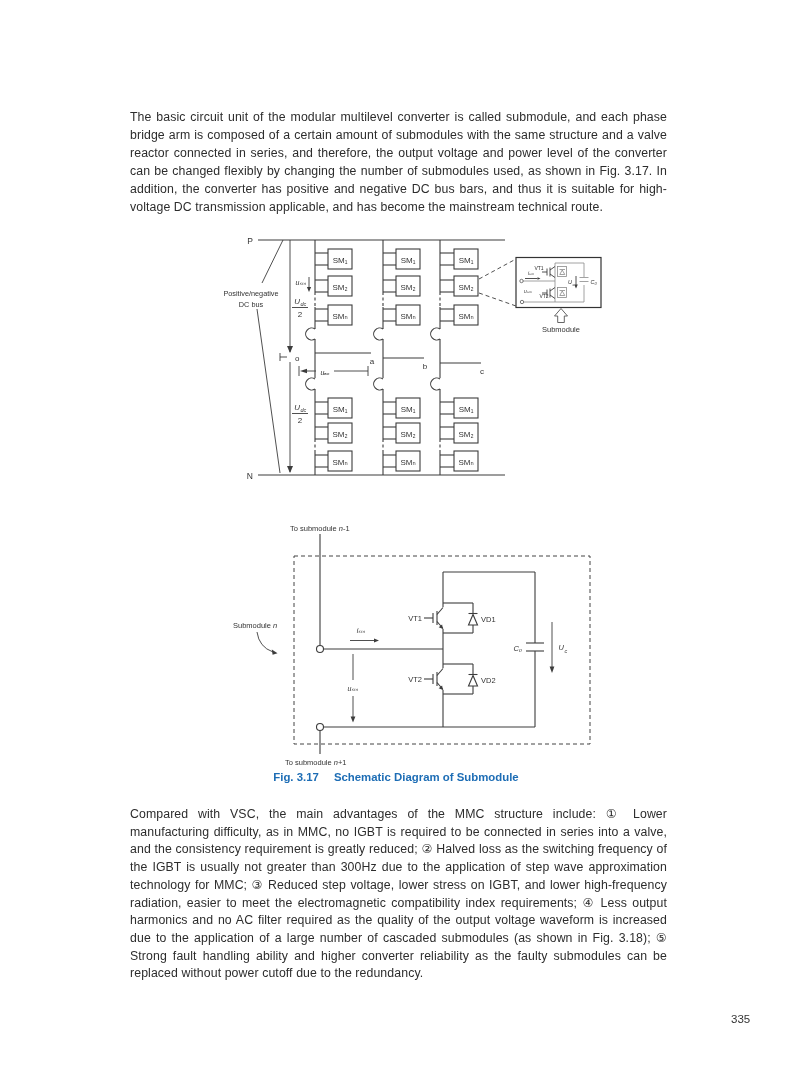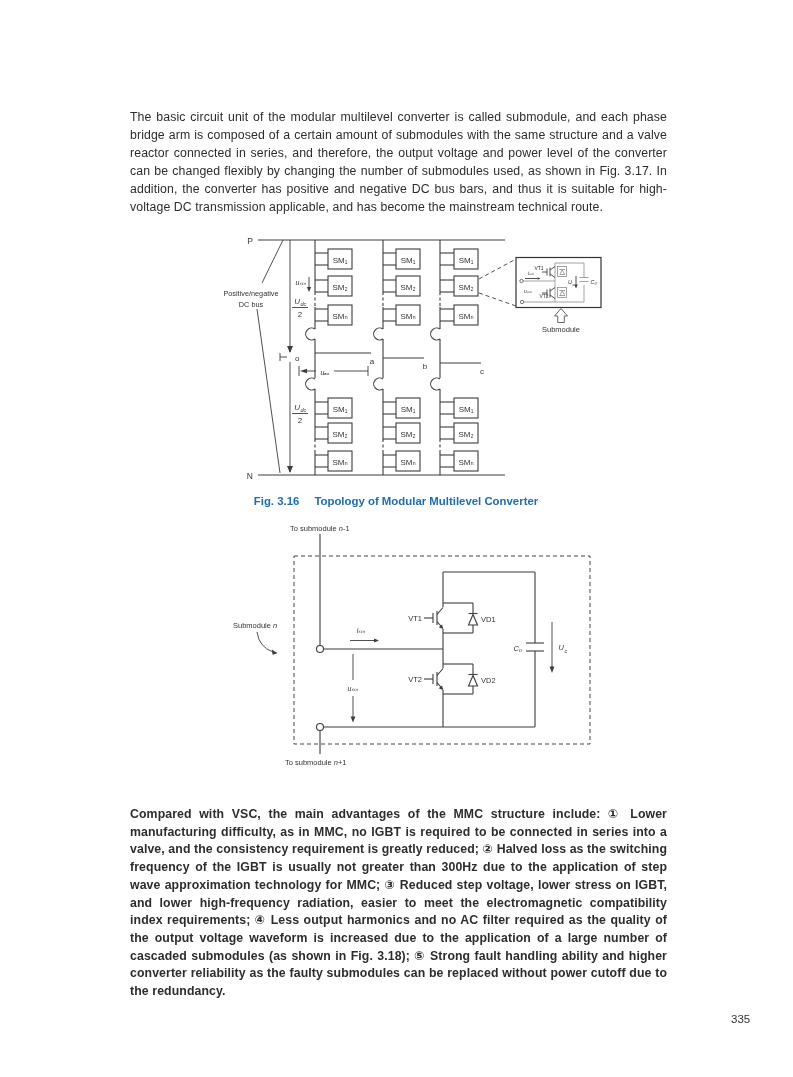--- a/index.html
+++ b/index.html
@@ -1,21 +1,21 @@
 <!DOCTYPE html>
 <html><head>
 <meta charset="utf-8">
 <style>
   html,body{margin:0;padding:0;background:#fff;}
   .page{position:relative;width:793px;height:1077px;background:#fff;overflow:hidden;
         font-family:"Liberation Sans","DejaVu Sans",sans-serif;}
   .para{position:absolute;left:130px;width:537px;margin:0;text-align:justify;
         color:#2d2d2d;font-size:12.3px;letter-spacing:0.1px;}
   #p1{top:108px;line-height:18px;}
-  #p2{top:806px;line-height:17.7px;font-weight:bold;}
+  #p2{top:806px;line-height:17.7px;}
   .figcap{position:absolute;left:13px;width:766px;text-align:center;
           font-size:11.4px;font-weight:bold;}
   .figcap .cap-title{margin-left:15px;}
   #cap316{top:495px;}
   #cap317{top:771px;}
   .pageno{position:absolute;left:731px;top:1013px;font-size:11.5px;color:#333;}
   svg{position:absolute;overflow:visible;}
   #fig316{left:195px;top:228px;}
   #fig317{left:228px;top:518px;}
   svg text{font-family:"Liberation Sans","DejaVu Sans",sans-serif;fill:#333;}
@@ -276,23 +276,20 @@
         <line x1="381" y1="48" x2="381" y2="57.5"></line>
         <polygon class="arrowfill" points="379.2,56.5 382.8,56.5 381,60.5"></polygon>
       </g>
       <text x="395.5" y="56" class="lbl55 it">C₀</text>
     </g>
 
     <polygon points="366,80.5 372.5,88 369.3,88 369.3,94.5 362.7,94.5 362.7,88 359.5,88" fill="#fff" stroke="#555" stroke-width="0.9"></polygon>
     <text x="366" y="104" text-anchor="middle" class="lbl75">Submodule</text>
   </svg>
 
-  <div id="cap316" class="figcap" style="color: rgb(29, 109, 181);">
-    <span>Fig. 3.16</span><span class="cap-title">Topology of Modular Multilevel Converter</span>
-  </div>
 
   <svg id="fig317" width="390" height="255" viewBox="0 0 390 255">
 
     <text x="62" y="13" class="lbl75">
       <tspan>To submodule </tspan><tspan class="it">n</tspan><tspan>-1</tspan>
     </text>
     <text x="5" y="110" class="lbl75">
       <tspan>Submodule </tspan><tspan class="it">n</tspan>
     </text>
     <g class="thin">
@@ -379,17 +376,20 @@
       <polygon class="arrowfill" points="321.6,148.5 326.4,148.5 324,155"></polygon>
     </g>
     <text x="336" y="132" text-anchor="end" class="lbl75 it">U</text>
     <text x="336.5" y="134.5" class="lbl55 it">c</text>
 
     <text x="57" y="247" class="lbl75">
       <tspan>To submodule </tspan><tspan class="it">n</tspan><tspan>+1</tspan>
     </text>
   </svg>
 
+  <div id="cap317" class="figcap" style="color: rgb(29, 109, 181);">
+    <span>Fig. 3.17</span><span class="cap-title">Schematic Diagram of Submodule</span>
+  </div>
 
   <p id="p2" class="para">Compared with VSC, the main advantages of the MMC structure include: ① Lower manufacturing difficulty, as in MMC, no IGBT is required to be connected in series into a valve, and the consistency requirement is greatly reduced; ② Halved loss as the switching frequency of the IGBT is usually not greater than 300Hz due to the application of step wave approximation technology for MMC; ③ Reduced step voltage, lower stress on IGBT, and lower high-frequency radiation, easier to meet the electromagnetic compatibility index requirements; ④ Less output harmonics and no AC filter required as the quality of the output voltage waveform is increased due to the application of a large number of cascaded submodules (as shown in Fig. 3.18); ⑤ Strong fault handling ability and higher converter reliability as the faulty submodules can be replaced without power cutoff due to the redundancy.</p>
 
   <div class="pageno">335</div>
 </div>
 
 </body></html>

